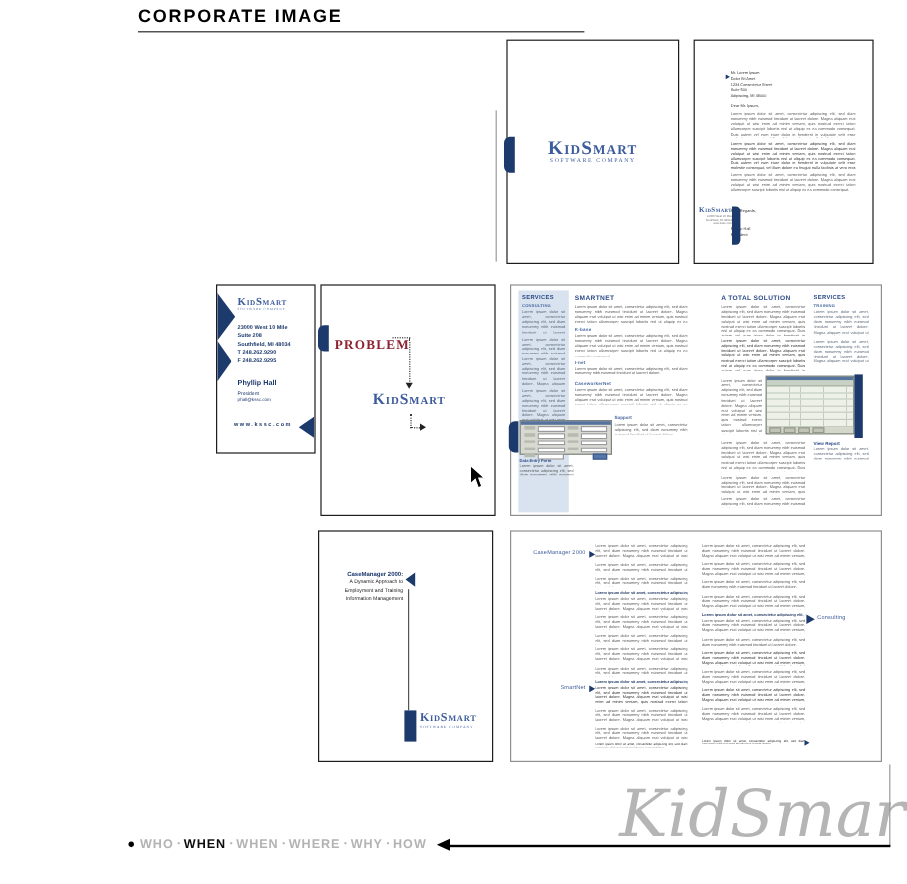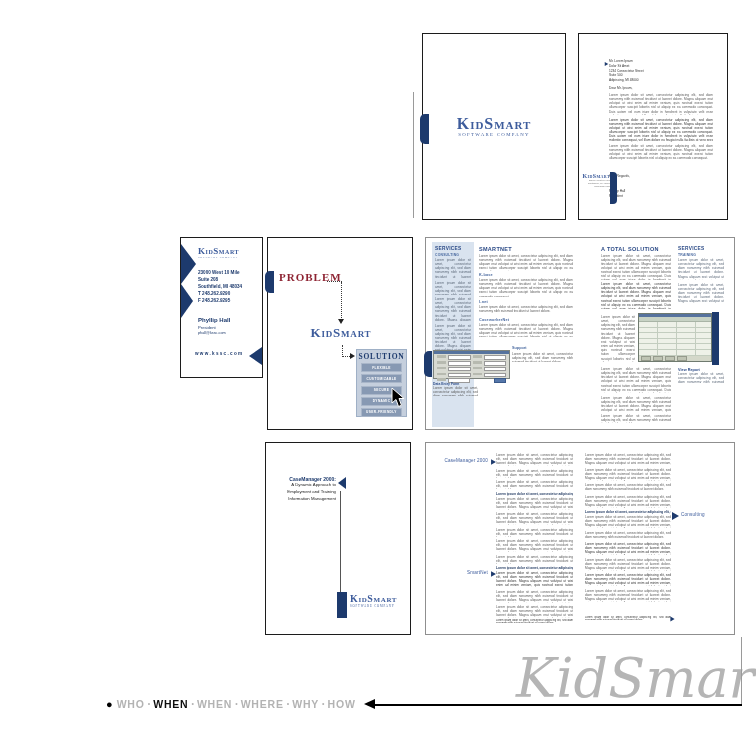--- a/index.html
+++ b/index.html
@@ -86,20 +86,23 @@
   .nav-sep{font-size:7px;color:#b3b3b3;margin:0 3px;position:relative;top:-1px;}
   .nav-bullet{font-size:11px;color:#000;margin-right:4px;}
   .back-line{background:#000;height:2.4px;}
   .back-head{width:0;height:0;border-top:5.5px solid transparent;border-bottom:5.5px solid transparent;border-right:11px solid #000;}
 </style>
 </head>
 <body>
 
 <div id="canvas">
 
+  <div class="abs title-rule" style="left:115px;top:5px;width:372px;padding-bottom:3px;">
+    <span class="pg-title">CORPORATE IMAGE</span>
+  </div>
 
   <div class="abs vrule" style="left:413px;top:92px;height:126px;"></div>
 
   <div class="card" style="left:422px;top:33px;width:144px;height:187px;">
     <div class="abs tab-l" style="left:-3px;top:80px;width:9px;height:30px;"></div>
     <div class="abs ctr" style="left:0;top:82px;width:100%;font-size:16px;">
       <div class="ks-name">KidSmart</div>
       <div class="ks-tag">SOFTWARE COMPANY</div>
     </div>
   </div>
@@ -151,38 +154,30 @@
       <div class="bc-name">Phyllip Hall</div>
       <div class="bc-small">President</div>
       <div class="bc-small" style="font-size:3.8px;">phall@kssc.com</div>
     </div>
     <div class="abs bc-web" style="left:14px;top:113px;">www.kssc.com</div>
     <div class="abs" style="right:0;top:109px;width:13px;height:18px;background:#1d3a6d;clip-path:polygon(100% 0,0 50%,100% 100%);"></div>
   </div>
 
   <div class="card" style="left:267px;top:237px;width:146px;height:193px;">
     <div class="abs tab-l" style="left:-3px;top:33px;width:9px;height:22px;"></div>
-    <div class="abs problem" style="left:11px;top:33px;">PROBLEM</div>
+    <div class="abs problem" style="left:11px;top:44px;">PROBLEM</div>
     <div class="abs dot-h" style="left:59px;top:43px;width:15px;"></div>
     <div class="abs dot-v" style="left:73px;top:44px;height:36px;"></div>
     <div class="abs arr-d" style="left:70px;top:81px;"></div>
     <div class="abs ctr" style="left:28px;top:88px;width:90px;font-size:13px;">
       <div class="ks-name">KidSmart</div>
     </div>
     <div class="abs dot-v" style="left:74px;top:107px;height:12px;"></div>
     <div class="abs dot-h" style="left:74px;top:118px;width:8px;"></div>
     <div class="abs arr-r" style="left:82px;top:114.5px;"></div>
-    <div class="abs sol-panel" style="left:88px;top:111px;width:51px;height:68px;">
-      <div class="sol-title">SOLUTION</div>
-      <div class="sol-btn">FLEXIBLE</div>
-      <div class="sol-btn">CUSTOMIZABLE</div>
-      <div class="sol-btn">SECURE</div>
-      <div class="sol-btn">DYNAMIC</div>
-      <div class="sol-btn">USER-FRIENDLY</div>
-    </div>
     <svg class="abs" style="left:123px;top:150px;" width="16" height="20" viewBox="0 0 16 20">
       <polygon points="1,0 1,15 5,11.5 7.5,18.5 10.5,17.3 8,10.5 13,10.5" fill="#000" stroke="#fff" stroke-width="1"></polygon>
     </svg>
   </div>
 
   <div class="spread" style="left:425px;top:237px;width:310px;height:193px;">
 
     <div class="abs sidebar" style="left:6px;top:4px;width:42px;height:185px;padding:4px 3px;">
       <div class="h-title" style="font-size:4.8px;">SERVICES</div>
       <div class="h-sub" style="font-size:3.4px;">CONSULTING</div>

